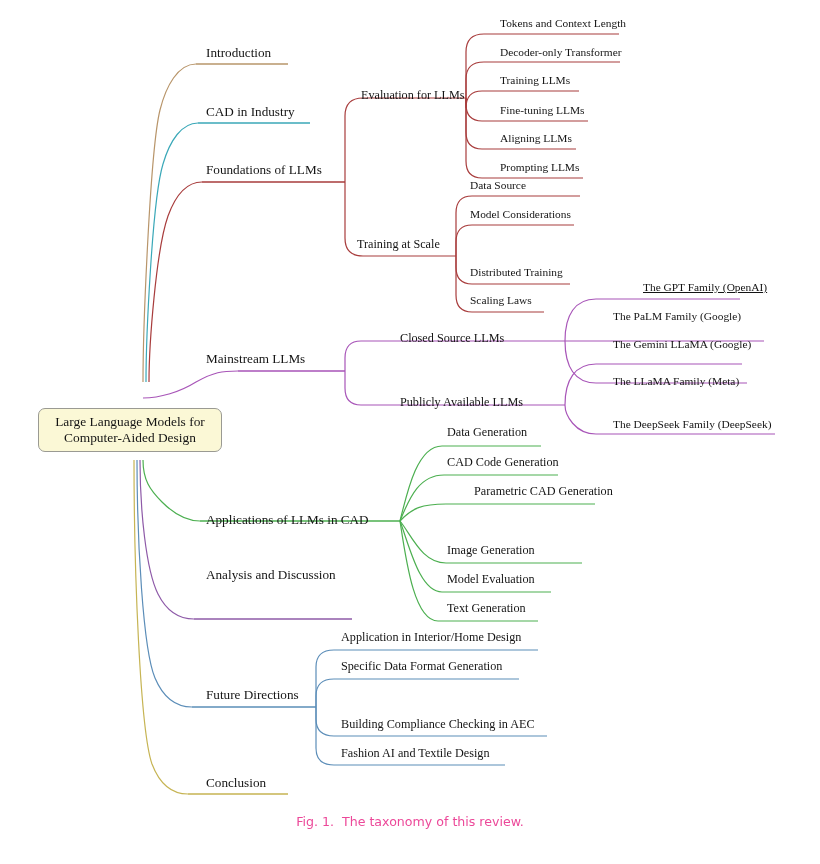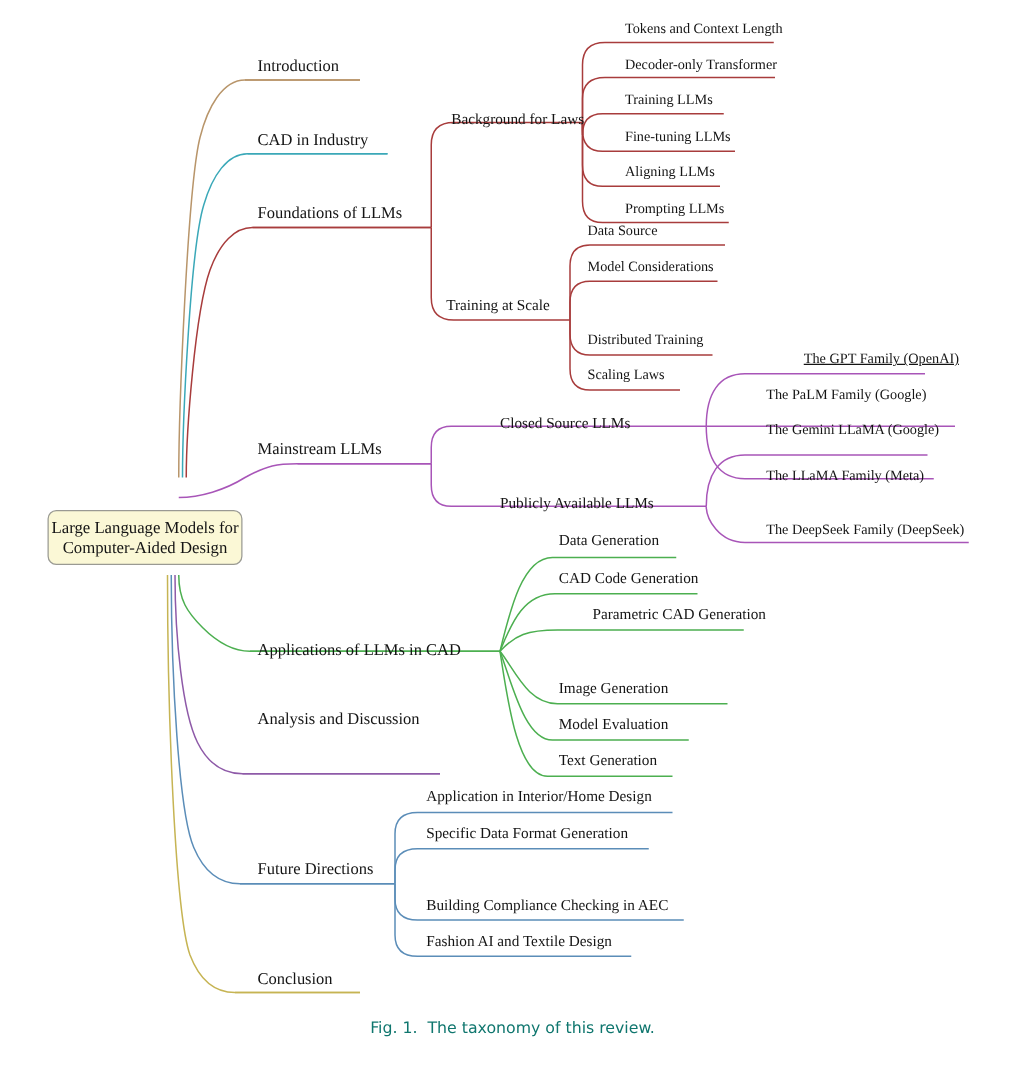--- a/index.html
+++ b/index.html
@@ -29,21 +29,21 @@
     white-space: nowrap;
     line-height: 1.1;
   }
   .lvl1 { font-size: 13.2px; }
   .lvl2 { font-size: 12.2px; }
   .lvl3 { font-size: 11.4px; }
   #root-node {
     position: absolute;
     left: 38px;
     top: 408px;
-    width: 156px;
+    width: 184px;
     height: 44px;
     background: #fbf8d6;
     border: 1px solid #9a9a93;
     border-radius: 7px;
     box-sizing: border-box;
     display: flex;
     flex-direction: column;
     align-items: center;
     justify-content: center;
     font-size: 13.4px;
@@ -51,21 +51,21 @@
     line-height: 1.22;
   }
   #caption {
     position: absolute;
     left: 0;
     top: 814px;
     width: 820px;
     text-align: center;
     font-family: "DejaVu Sans", "Liberation Sans", sans-serif;
     font-size: 12.6px;
-    color: #0f766e;
+    color: #ec4899;
   }
   #caption .cap-num { margin-right: 4px; }
 </style>
 </head>
 <body>
 
 <div id="page">
 
   <svg id="mindmap-svg" viewBox="0 0 820 864">
 
@@ -147,21 +147,21 @@
   <div class="node-label lvl1" style="left:206px; top:352px;">Mainstream LLMs</div>
 
   <div class="node-label lvl1" style="left:206px; top:513px;">Applications of LLMs in CAD</div>
 
   <div class="node-label lvl1" style="left:206px; top:568px;text-align:right;">Analysis and Discussion</div>
 
   <div class="node-label lvl1" style="left:206px; top:688px;">Future Directions</div>
 
   <div class="node-label lvl1" style="left:206px; top:776px;">Conclusion</div>
 
-  <div class="node-label lvl2" style="left:361px; top:89px;">Background for Laws</div>
+  <div class="node-label lvl2" style="left:361px; top:89px;">Evaluation for LLMs</div>
 
   <div class="node-label lvl2" style="left:357px; top:238px;">Training at Scale</div>
 
   <div class="node-label lvl3" style="left:500px; top:17px;">Tokens and Context Length</div>
   <div class="node-label lvl3" style="left:500px; top:46px;">Decoder-only Transformer</div>
   <div class="node-label lvl3" style="left:500px; top:74px;">Training LLMs</div>
   <div class="node-label lvl3" style="left:500px; top:104px;text-align:center;">Fine-tuning LLMs</div>
   <div class="node-label lvl3" style="left:500px; top:132px;">Aligning LLMs</div>
   <div class="node-label lvl3" style="left:500px; top:161px;">Prompting LLMs</div>
 

